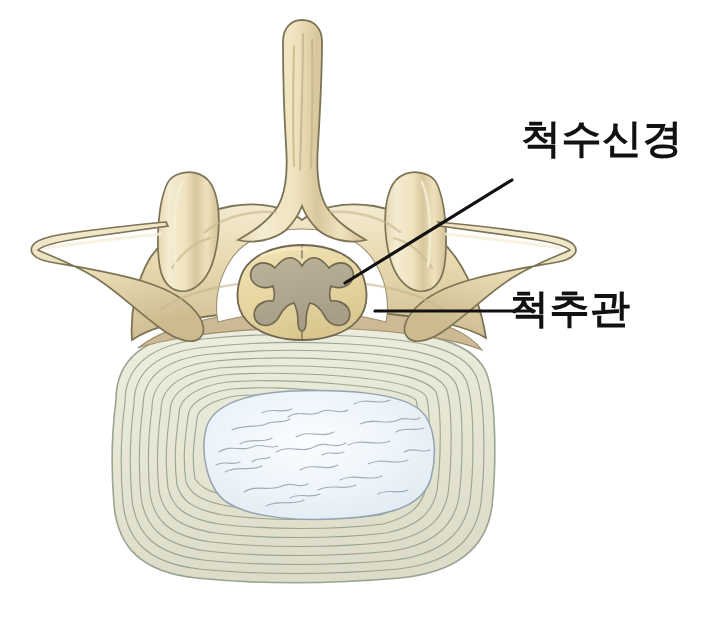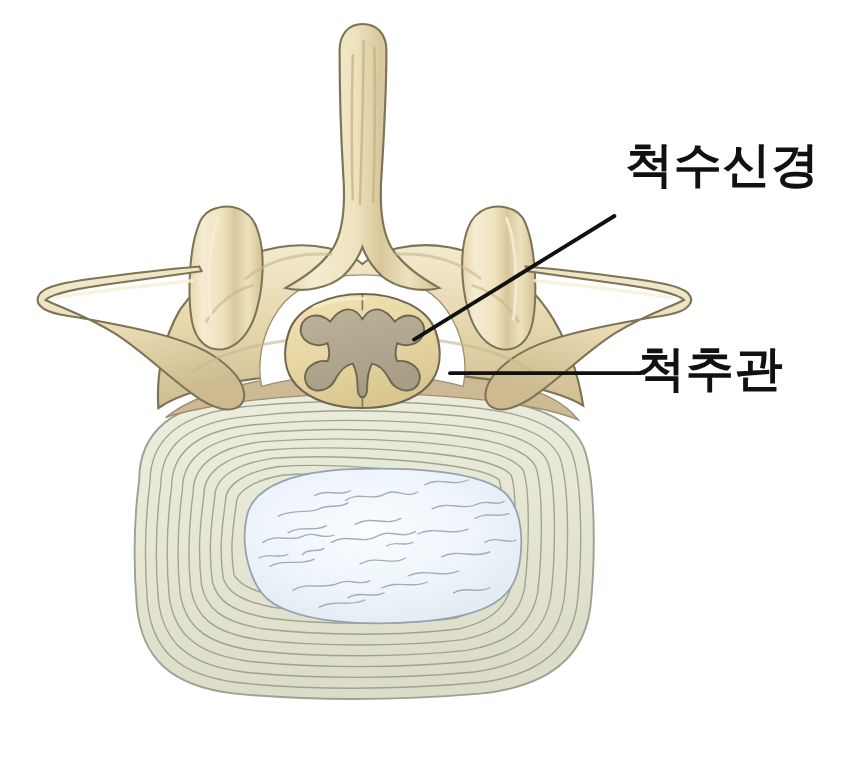--- a/index.html
+++ b/index.html
@@ -36,21 +36,21 @@
     white-space: nowrap;
     letter-spacing: 0.5px;
     line-height: 1;
   }
   #label-spinal-nerve {
     left: 521px;
     top: 118px;
     font-size: 40px;
   }
   #label-spinal-canal {
-    left: 531px;
+    left: 509px;
     top: 288px;
     font-size: 40px;
   }
   #label-vertebral-body {
     left: 521px;
     top: 440px;
     font-size: 40px;
   }
 </style>
 </head>

